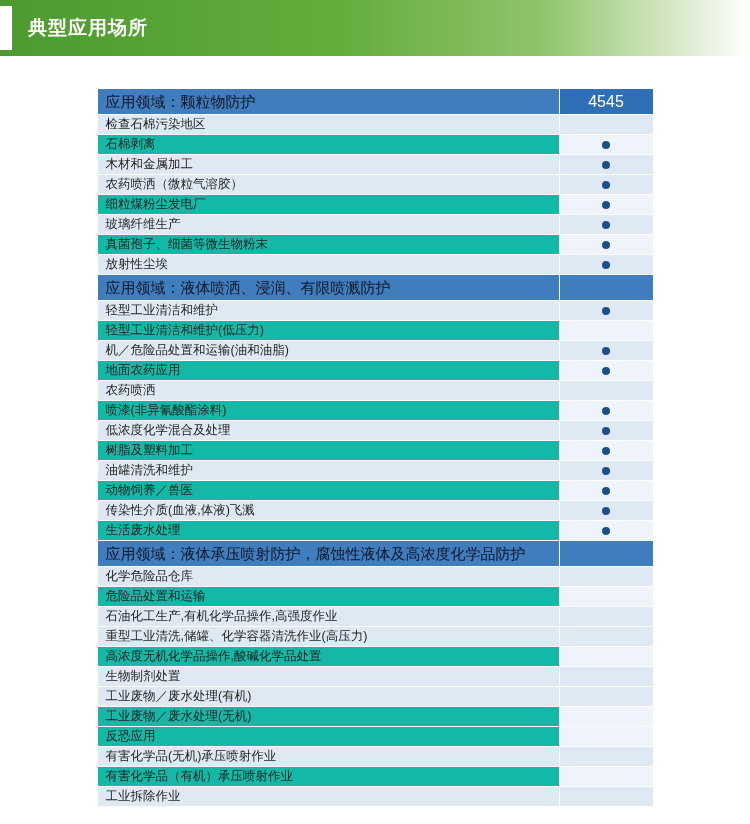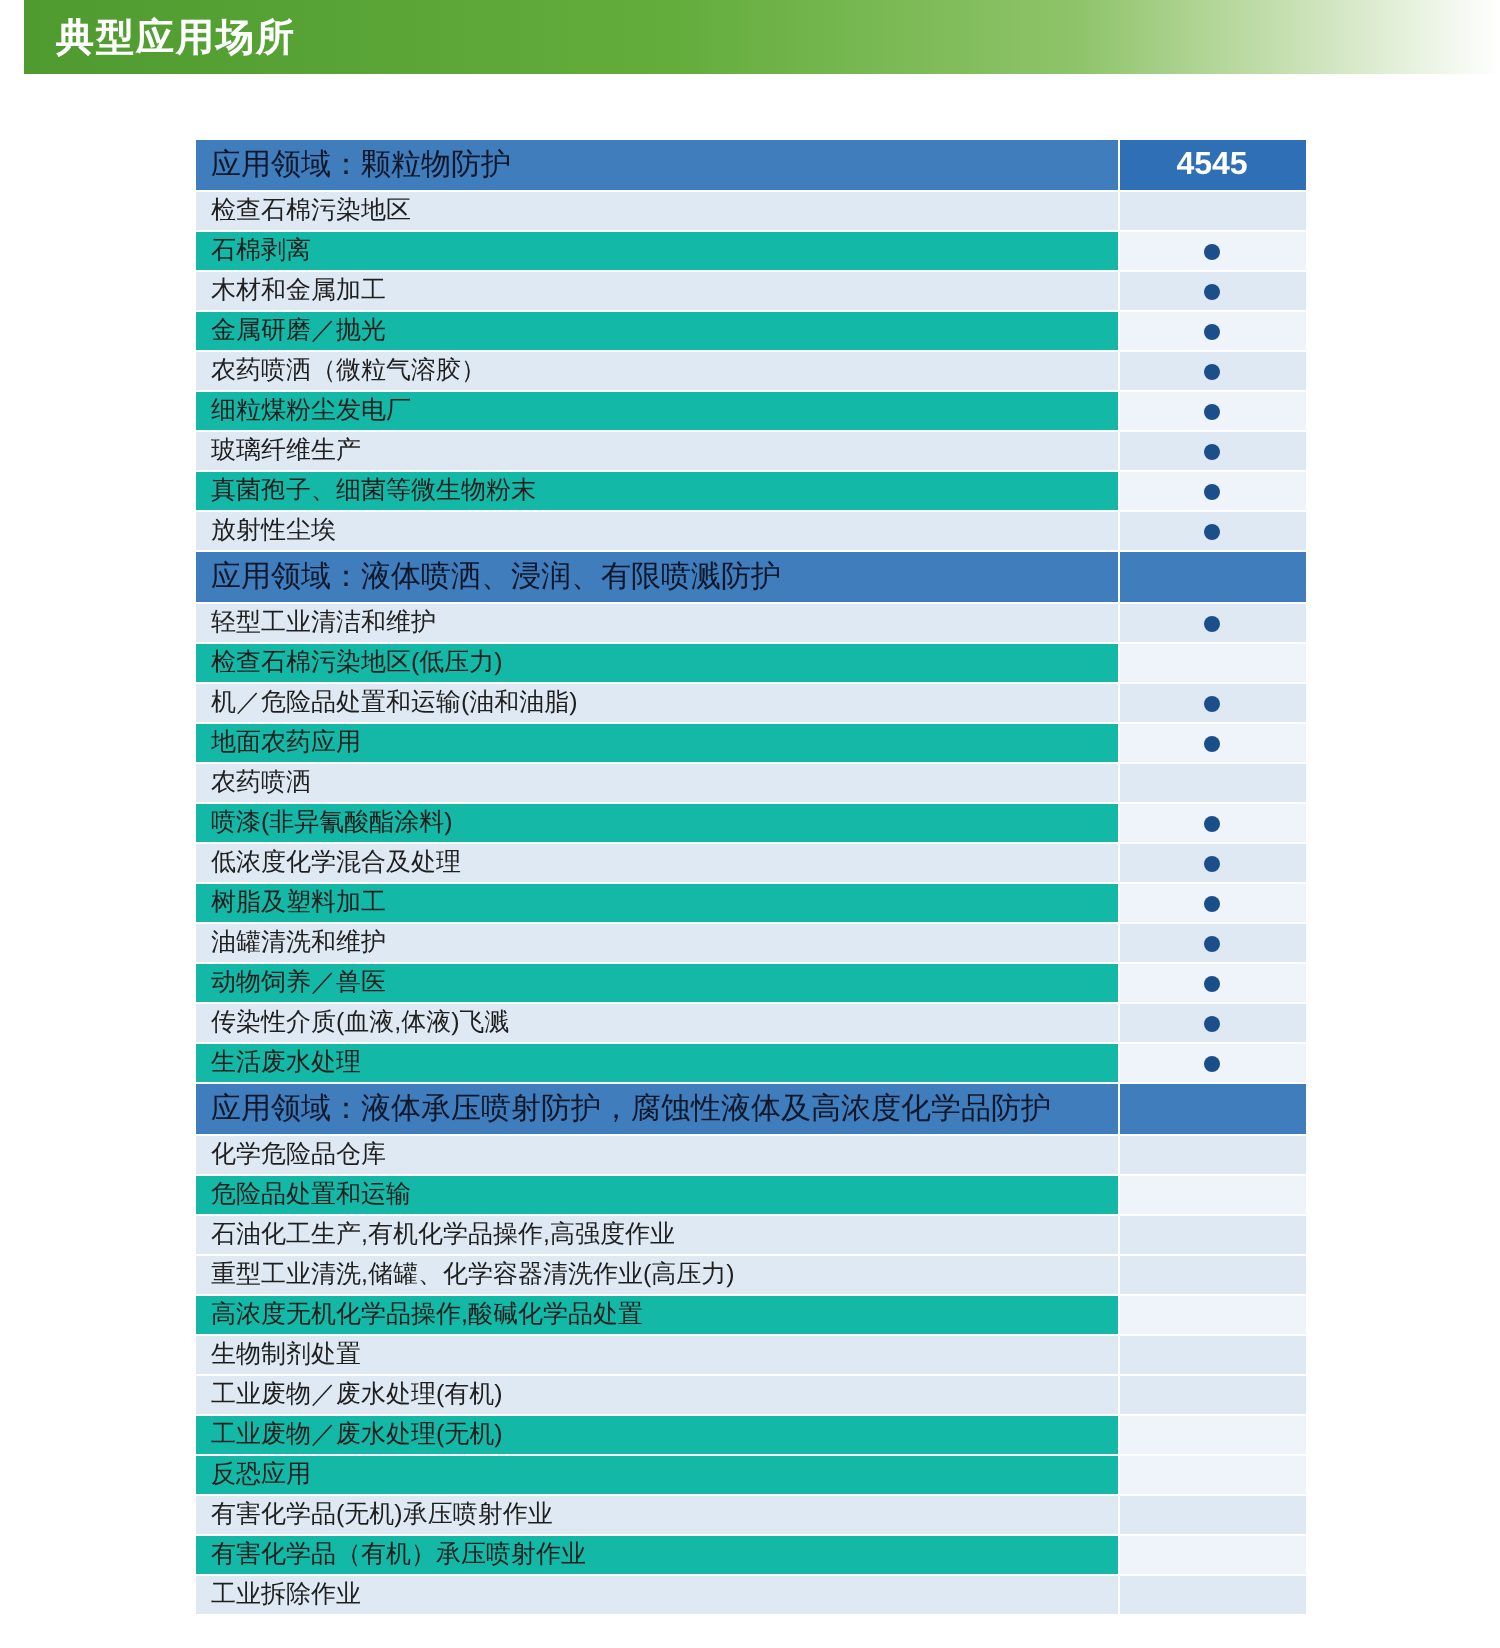--- a/index.html
+++ b/index.html
@@ -12,21 +12,21 @@
     background: #ffffff;
     font-family: "Liberation Sans", sans-serif;
     color: #2b2b2b;
     overflow: hidden;
   }
 
   
   .header-banner {
     position: relative;
     width: 750px;
-    height: 37px;
+    height: 56px;
     background: linear-gradient(to right, #4e9a2f 0%, #63ad3c 45%, #8fc46a 72%, #cfe4bd 88%, #ffffff 100%);
     display: flex;
     align-items: center;
   }
   .header-banner .bar {
     width: 12px;
     height: 44px;
     background: #ffffff;
     flex: 0 0 auto;
   }
@@ -76,21 +76,21 @@
   }
   tr.section-row td.mark {
     background: #3f7dbd;
   }
   
   tr.section-row td.mark.code {
     background: #2f6fb5;
     color: #ffffff;
     text-align: center;
     font-size: 16px;
-    font-weight: bold;
+    font-weight: normal;
     padding-left: 0;
   }
 
   
   tr.data-row td.label {
     background: #dfe9f3;
     color: #1f1f1f;
   }
   tr.data-row.alt td.label {
     background: #14b8a6;
@@ -136,24 +136,20 @@
           <td class="mark"></td>
         </tr>
         <tr class="data-row alt">
           <td class="label">石棉剥离</td>
           <td class="mark"><span class="dot"></span></td>
         </tr>
         <tr class="data-row">
           <td class="label">木材和金属加工</td>
           <td class="mark"><span class="dot"></span></td>
         </tr>
-        <tr class="data-row alt">
-          <td class="label">金属研磨／抛光</td>
-          <td class="mark"><span class="dot"></span></td>
-        </tr>
         <tr class="data-row">
           <td class="label">农药喷洒（微粒气溶胶）</td>
           <td class="mark"><span class="dot"></span></td>
         </tr>
         <tr class="data-row alt">
           <td class="label">细粒煤粉尘发电厂</td>
           <td class="mark"><span class="dot"></span></td>
         </tr>
         <tr class="data-row">
           <td class="label">玻璃纤维生产</td>
@@ -169,21 +165,21 @@
         </tr>
         <tr class="section-row">
           <td class="label">应用领域：液体喷洒、浸润、有限喷溅防护</td>
           <td class="mark"></td>
         </tr>
         <tr class="data-row">
           <td class="label">轻型工业清洁和维护</td>
           <td class="mark"><span class="dot"></span></td>
         </tr>
         <tr class="data-row alt">
-          <td class="label">检查石棉污染地区(低压力)</td>
+          <td class="label">轻型工业清洁和维护(低压力)</td>
           <td class="mark"></td>
         </tr>
         <tr class="data-row">
           <td class="label">机／危险品处置和运输(油和油脂)</td>
           <td class="mark"><span class="dot"></span></td>
         </tr>
         <tr class="data-row alt">
           <td class="label">地面农药应用</td>
           <td class="mark"><span class="dot"></span></td>
         </tr>

